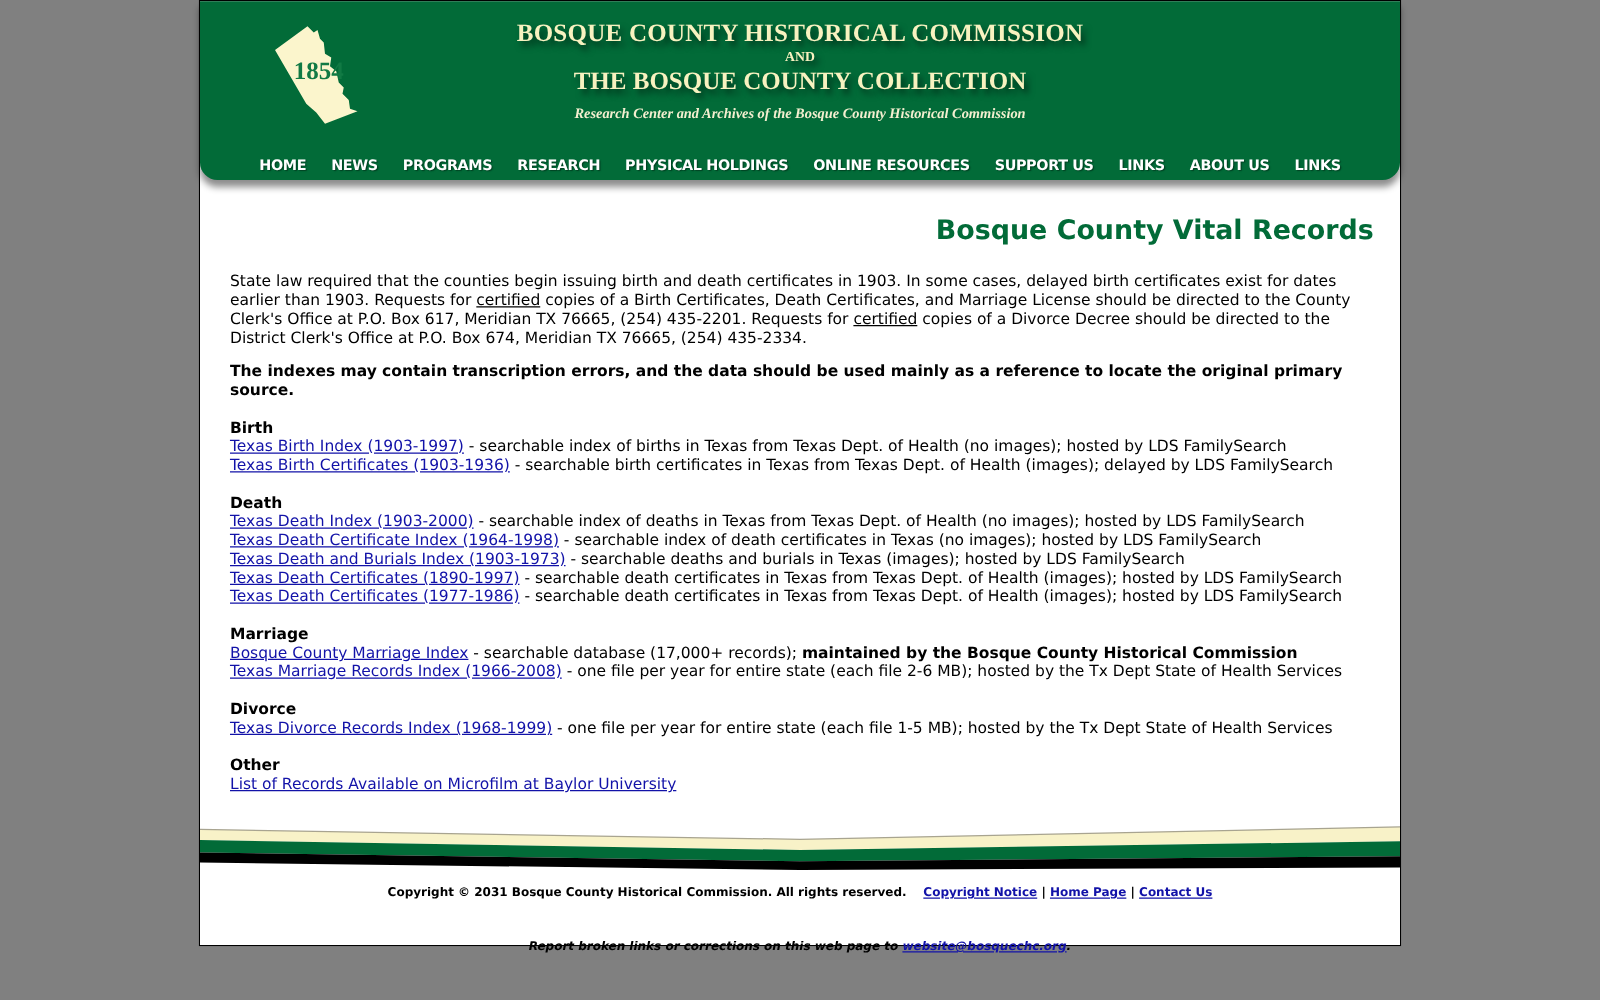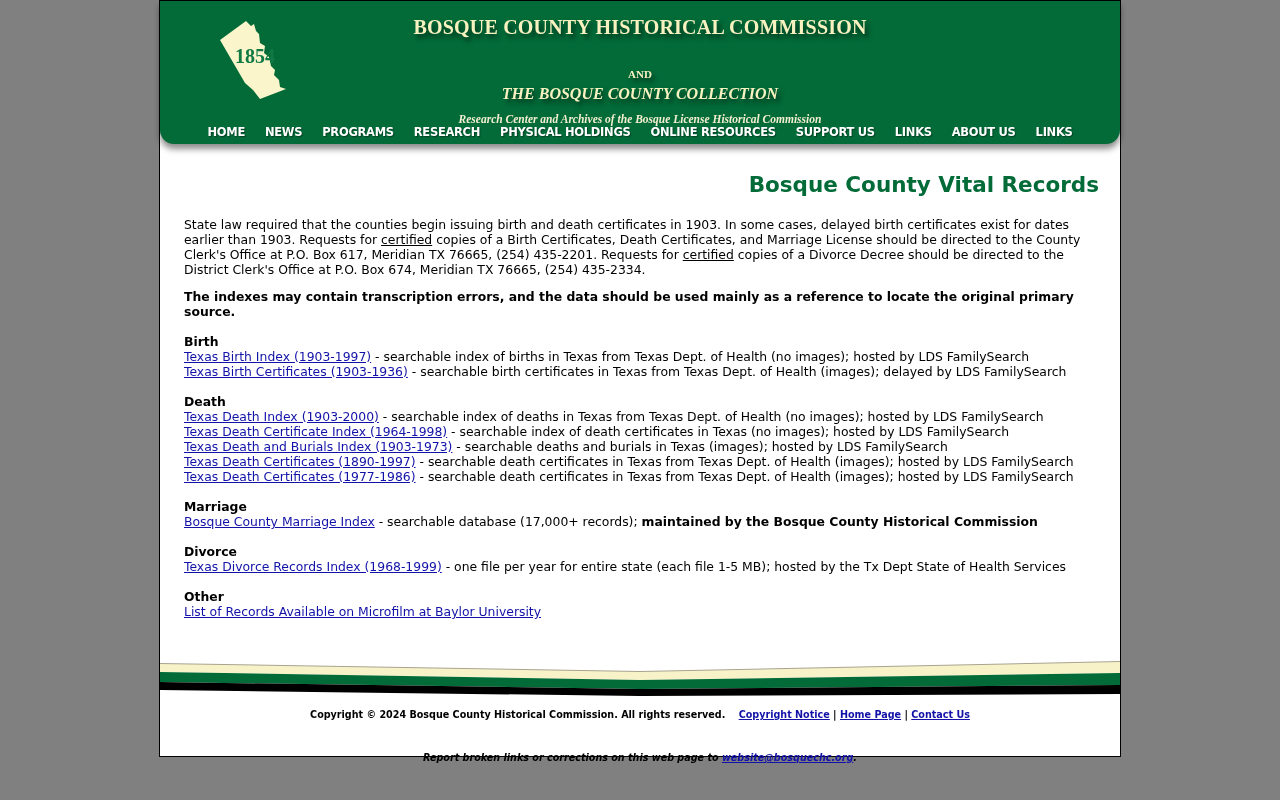--- a/index.html
+++ b/index.html
@@ -17,22 +17,22 @@
     position:absolute; left:0; top:0; width:960px; height:143px;
     background:#026b38;
     border-bottom-left-radius:14px; border-bottom-right-radius:14px;
     box-shadow:0 5px 6px rgba(0,0,0,0.45);
   }
   .logo { position:absolute; left:58px; top:16px; width:84px; height:84px; }
   .title-block { position:absolute; left:180px; top:12px; width:600px; text-align:center;
     font-family:"Liberation Serif", serif; font-weight:bold; color:#f8f2c0;
     text-shadow:3px 4px 5px rgba(0,0,0,0.55); }
   .t1 { font-size:20px; line-height:28px; letter-spacing:0.2px; }
-  .t-and { font-size:11px; line-height:10px;margin-top:28px; }
-  .t2 { font-size:16px; line-height:29px;font-style:italic; }
+  .t-and { font-size:11px; line-height:10px; }
+  .t2 { font-size:20px; line-height:29px; }
   .t3 { font-size:11.5px; line-height:22px; font-style:italic; font-weight:bold; color:#f4efd0; text-shadow:none; }
   .nav { position:absolute; left:0; top:124px; width:960px; height:18px;
     display:flex; justify-content:center; gap:0; }
   .nav a { color:#ffffff; font-family:"DejaVu Sans", sans-serif; font-weight:bold;
     font-size:11.5px; text-decoration:none; margin:0 10px; letter-spacing:-0.3px;
     text-shadow:1px 1px 1px rgba(0,0,0,0.4); }
   
   .content { position:absolute; left:24px; top:170px; width:915px; color:#000;
     font-size:12.4px; line-height:15px; }
   h1 { margin:0 0 18px 0; text-align:right; color:#026b38; font-size:21.5px; line-height:28px;
@@ -60,21 +60,21 @@
   <div class="header">
     <svg class="logo" viewBox="0 0 84 84">
       <polygon points="2,23 28,4 33,9 36,7 38,14 41,17 42,26 47,29 46,36 51,40 53,49 57,53 56,58 61,63 62,70 68,72 42,82 35,73 27,66" fill="#fbf5cc"></polygon>
       <text x="37" y="46" text-anchor="middle" font-family="Liberation Serif, serif" font-weight="bold" font-size="20" fill="#117a44">1854</text>
     </svg>
 
     <div class="title-block">
       <div class="t1">BOSQUE COUNTY HISTORICAL COMMISSION</div>
       <div class="t-and">AND</div>
       <div class="t2">THE BOSQUE COUNTY COLLECTION</div>
-      <div class="t3">Research  Center and Archives of the Bosque License Historical Commission</div>
+      <div class="t3">Research  Center and Archives of the Bosque County Historical Commission</div>
     </div>
 
     <nav class="nav">
       <a href="#">HOME</a>
       <a href="#">NEWS</a>
       <a href="#">PROGRAMS</a>
       <a href="#">RESEARCH</a>
       <a href="#">PHYSICAL HOLDINGS</a>
       <a href="#">ONLINE RESOURCES</a>
       <a href="#">SUPPORT US</a>
@@ -102,20 +102,21 @@
       <div><a class="rec" href="#">Texas Death Index (1903-2000)</a><span> - searchable index of deaths in Texas from Texas Dept. of Health (no images); hosted by LDS FamilySearch</span></div>
       <div><a class="rec" href="#">Texas Death Certificate Index (1964-1998)</a><span> - searchable index of death certificates in Texas (no images); hosted by LDS FamilySearch</span></div>
       <div><a class="rec" href="#">Texas Death and Burials Index (1903-1973)</a><span> - searchable deaths and burials in Texas (images); hosted by LDS FamilySearch</span></div>
       <div><a class="rec" href="#">Texas Death Certificates (1890-1997)</a><span> - searchable death certificates in Texas from Texas Dept. of Health (images); hosted by LDS FamilySearch</span></div>
       <div><a class="rec" href="#">Texas Death Certificates (1977-1986)</a><span> - searchable death certificates in Texas from Texas Dept. of Health (images); hosted by LDS FamilySearch</span></div>
     </div>
 
     <div class="section">
       <div class="section-title">Marriage</div>
       <div><a class="rec" href="#">Bosque County Marriage Index</a><span> - searchable database (17,000+ records); </span><span class="bold">maintained by the Bosque County Historical Commission</span></div>
+      <div><a class="rec" href="#">Texas Marriage Records Index (1966-2008)</a><span> - one file per year for entire state (each file 2-6 MB); hosted by the Tx Dept State of Health Services</span></div>
     </div>
 
     <div class="section">
       <div class="section-title">Divorce</div>
       <div><a class="rec" href="#">Texas Divorce Records Index (1968-1999)</a><span> - one file per year for entire state (each file 1-5 MB); hosted by the Tx Dept State of Health Services</span></div>
     </div>
 
     <div class="section">
       <div class="section-title">Other</div>
       <div><a class="rec" href="#">List of Records Available on Microfilm at Baylor University</a></div>
@@ -124,21 +125,21 @@
 
   <svg class="swoosh" viewBox="0 0 960 40" preserveAspectRatio="none">
     <polygon points="0,4 480,12 960,2 960,12 480,20 0,12" fill="#a8a490"></polygon>
     <polygon points="0,5 480,13 960,3 960,14 480,21 0,13" fill="#f8f2c8"></polygon>
     <polygon points="0,13 480,21 960,14 960,26 480,30 0,23" fill="#026b38"></polygon>
     <polygon points="0,23 480,30 960,26 960,35 480,37 0,31" fill="#000000"></polygon>
   </svg>
 
   <div class="footer">
     <div class="l1">
-      <span>Copyright © 2024 Bosque County Historical Commission. All rights reserved.</span>&nbsp;&nbsp;&nbsp;
+      <span>Copyright © 2031 Bosque County Historical Commission. All rights reserved.</span>&nbsp;&nbsp;&nbsp;
       <a href="#">Copyright Notice</a>
       <span>|</span>
       <a href="#">Home Page</a>
       <span>|</span>
       <a href="#">Contact Us</a>
     </div>
     <div class="l2"><span>Report broken links or corrections on this web page to </span><a href="#">website@bosquechc.org</a><span>.</span></div>
   </div>
 </div>
 

